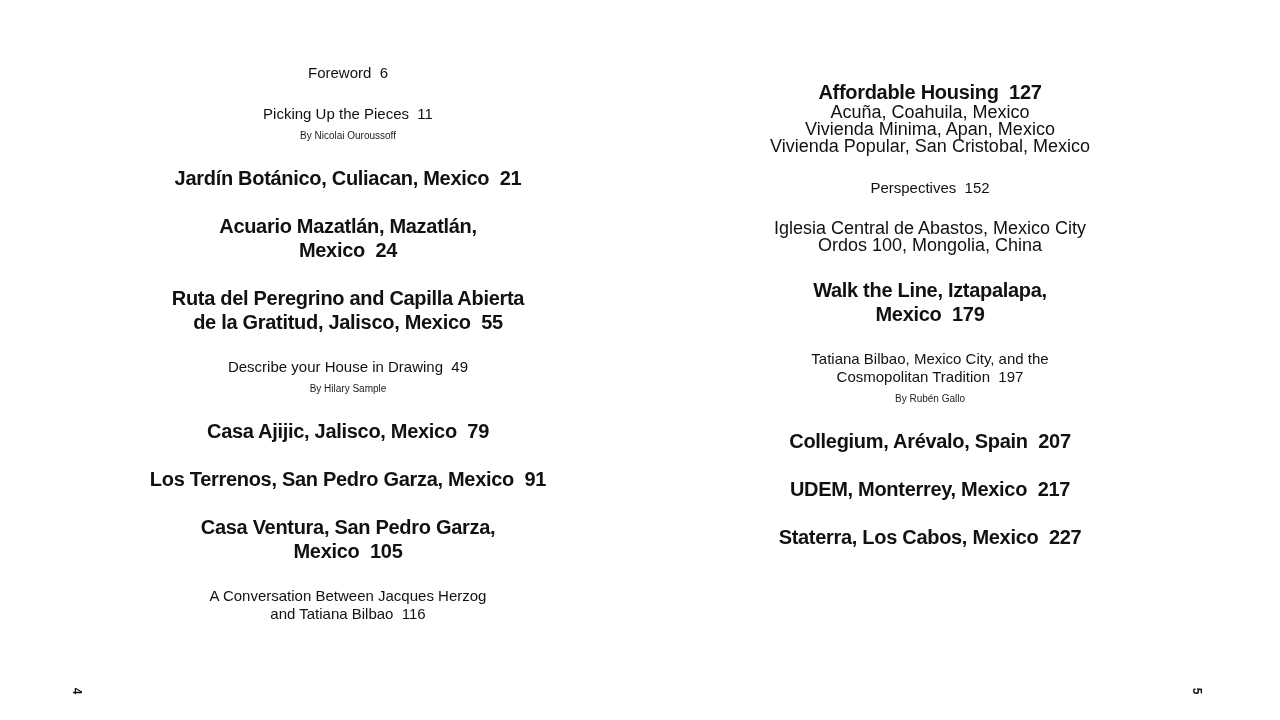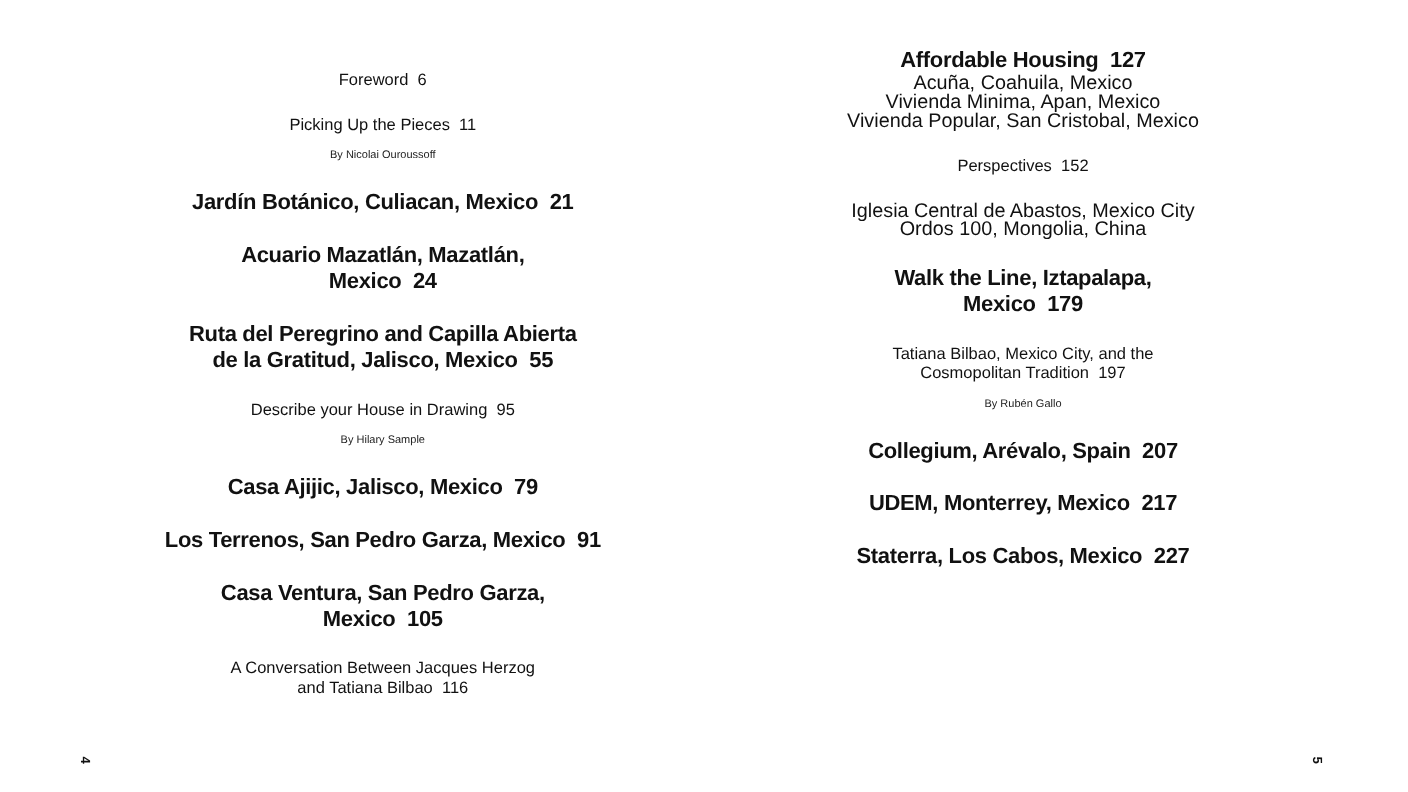--- a/index.html
+++ b/index.html
@@ -20,21 +20,21 @@
   }
   .page {
     width: 640px;
     height: 720px;
     box-sizing: border-box;
   }
   .page-left {
     padding: 64px 0 0 56px;
   }
   .page-right {
-    padding: 43px 60px 0 0;
+    padding: 80px 60px 0 0;
   }
   .toc-col {
     width: 100%;
     text-align: center;
   }
   .entry {
     margin-bottom: 24px;
   }
   .entry .line {
     white-space: pre-wrap;
@@ -54,21 +54,21 @@
   }
   .entry .subline {
     font-size: 18px;
     line-height: 17px;
     font-weight: 400;
     white-space: pre-wrap;
   }
   .entry .byline {
     font-size: 10px;
     line-height: 14px;
-    margin-top: 12px;
+    margin-top: 6px;
     font-weight: 400;
     color: #1c1c1c;
     white-space: pre-wrap;
   }
   
   .entry.essay { margin-bottom: 23px; }
   .entry.project { margin-bottom: 24px; }
   .folio {
     position: absolute;
     font-size: 12px;
@@ -97,21 +97,21 @@
         </div>
         <div class="entry project">
           <div class="line">Acuario Mazatlán, Mazatlán,</div>
           <div class="line">Mexico  24</div>
         </div>
         <div class="entry project">
           <div class="line">Ruta del Peregrino and Capilla Abierta</div>
           <div class="line">de la Gratitud, Jalisco, Mexico  55</div>
         </div>
         <div class="entry essay">
-          <div class="line">Describe your House in Drawing  95</div>
+          <div class="line">Describe your House in Drawing  49</div>
           <div class="byline">By Hilary Sample</div>
         </div>
         <div class="entry project">
           <div class="line">Casa Ajijic, Jalisco, Mexico  79</div>
         </div>
         <div class="entry project">
           <div class="line">Los Terrenos, San Pedro Garza, Mexico  91</div>
         </div>
         <div class="entry project">
           <div class="line">Casa Ventura, San Pedro Garza,</div>

